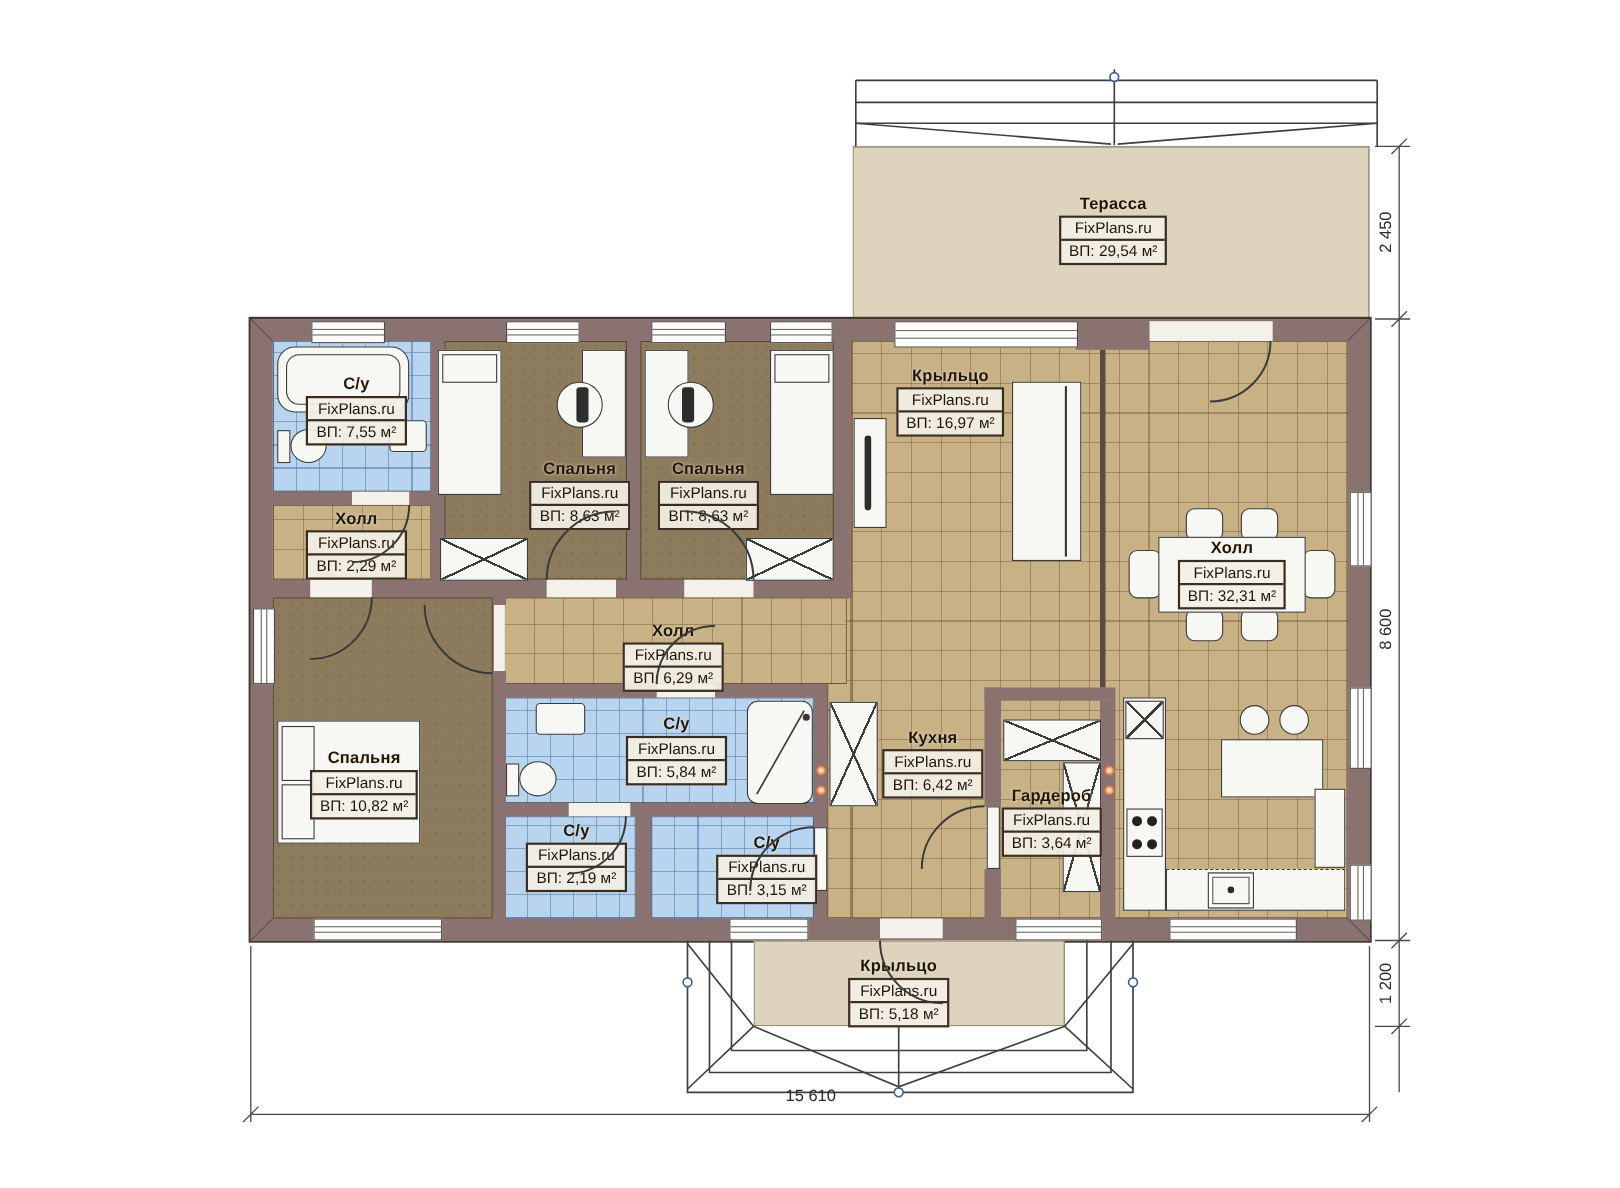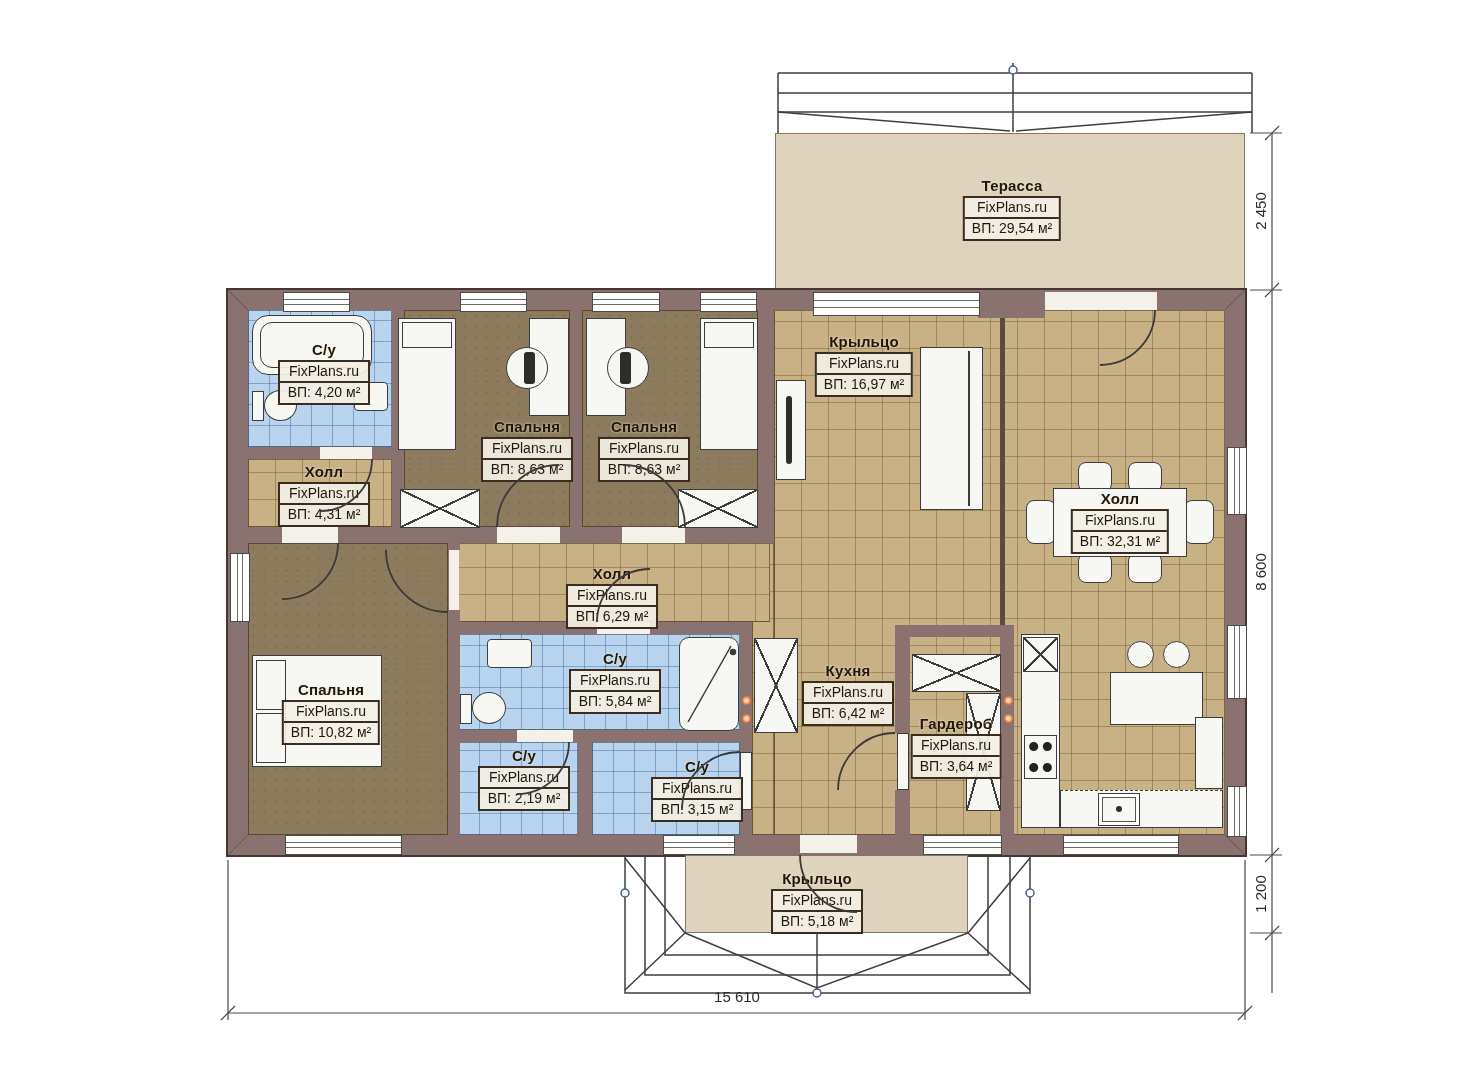--- a/index.html
+++ b/index.html
@@ -245,26 +245,26 @@
     </g>
   </svg>
 
   <div class="rlabel" style="left:1012px;top:177px;text-align:center;">
     <div class="rname">Терасса</div>
     <div class="lbox"><div class="cell">FixPlans.ru</div><div class="cell">ВП: 29,54 м²</div></div>
   </div>
 
   <div class="rlabel" style="left:324px;top:341px;">
     <div class="rname">С/у</div>
-    <div class="lbox"><div class="cell">FixPlans.ru</div><div class="cell">ВП: 4,20 м²</div></div>
+    <div class="lbox"><div class="cell">FixPlans.ru</div><div class="cell">ВП: 7,55 м²</div></div>
   </div>
 
   <div class="rlabel" style="left:324px;top:463px;">
     <div class="rname">Холл</div>
-    <div class="lbox"><div class="cell">FixPlans.ru</div><div class="cell">ВП: 4,31 м²</div></div>
+    <div class="lbox"><div class="cell">FixPlans.ru</div><div class="cell">ВП: 2,29 м²</div></div>
   </div>
 
   <div class="rlabel" style="left:527px;top:418px;">
     <div class="rname">Спальня</div>
     <div class="lbox"><div class="cell">FixPlans.ru</div><div class="cell">ВП: 8,63 м²</div></div>
   </div>
 
   <div class="rlabel" style="left:644px;top:418px;">
     <div class="rname">Спальня</div>
     <div class="lbox"><div class="cell">FixPlans.ru</div><div class="cell">ВП: 8,63 м²</div></div>

